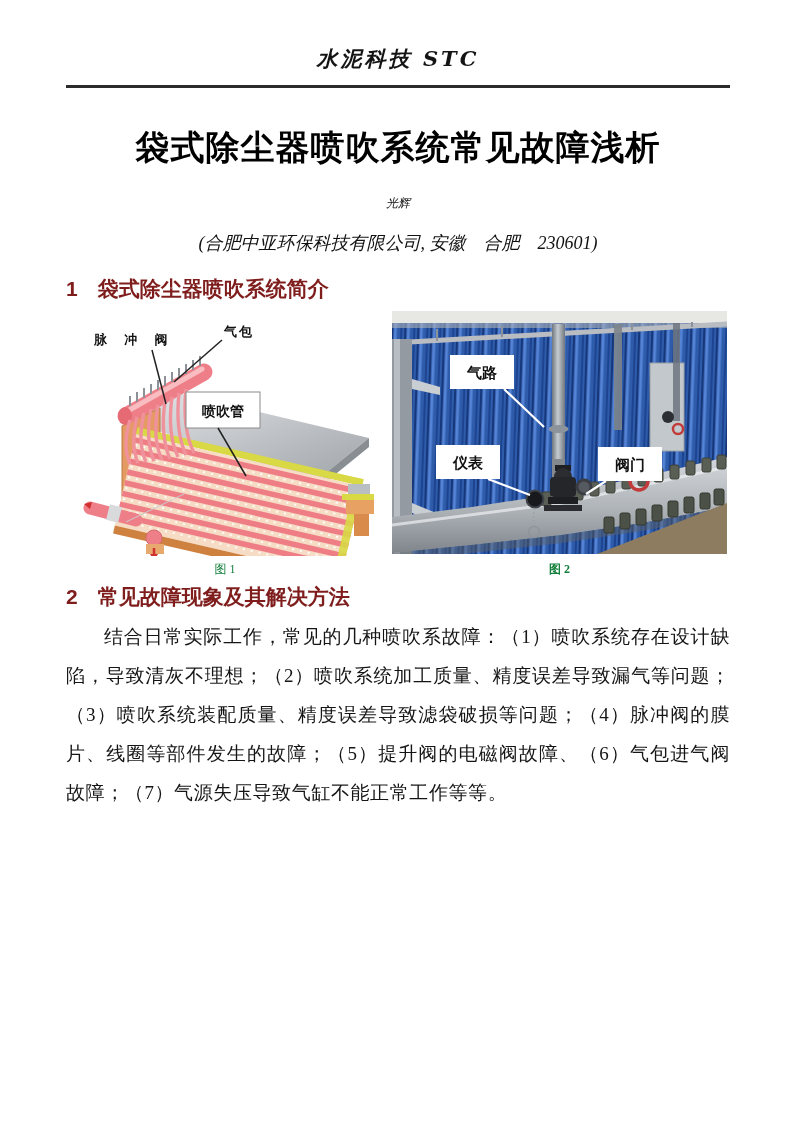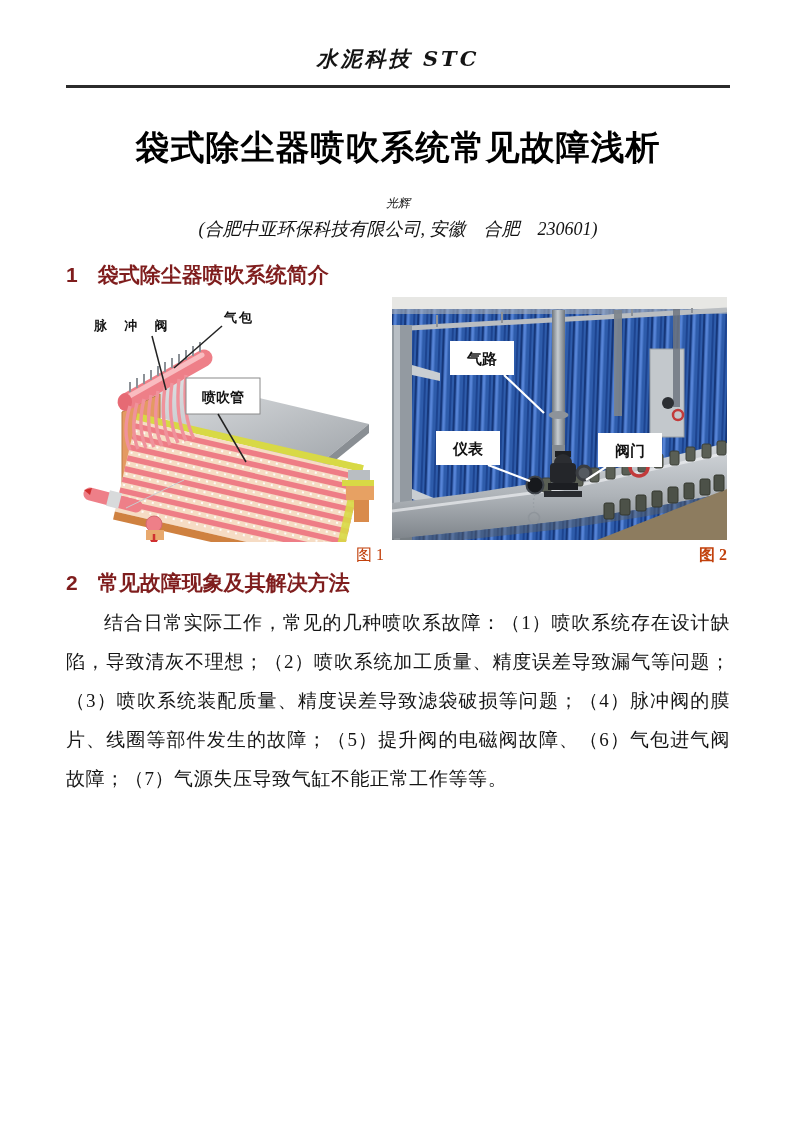--- a/index.html
+++ b/index.html
@@ -19,41 +19,41 @@
   }
   .head-rule { margin-top:11px; border-bottom:3px solid #2b2b2b; }
 
   
   .article-title {
     margin-top:36px; text-align:center;
     font-family:"Liberation Sans","DejaVu Sans",sans-serif;
     font-weight:700; font-size:34px; line-height:46px; letter-spacing:1px; color:#000;
   }
   .author { margin-top:21px; text-align:center; font-size:12px; line-height:24px; font-style:italic; }
-  .affiliation { margin-top:2px; text-align:center; font-size:18px; line-height:24px; font-style:italic; }
+  .affiliation { margin-top:16px; text-align:center; font-size:18px; line-height:24px; font-style:italic; }
 
   
   .sec-heading {
     margin:19px 0 0 0; font-family:"Liberation Sans","DejaVu Sans",sans-serif;
     font-weight:700; font-size:21px; line-height:30px; color:#7f1d1d;
   }
   .sec-heading .sec-num { display:inline-block; }
   .sec-heading .sec-title { display:inline-block; margin-left:20px; }
   .body-para {
     margin:5px 0 0 0; font-size:19px; letter-spacing:0.6px; line-height:39px;
     text-align:justify; text-indent:2em; color:#151515;
   }
 
   
   .figures-row { margin-top:4px; display:flex; align-items:flex-start; }
   .fig-box { background:#fff; }
   .fig1 { width:318px; height:248px; }
   .fig2 { width:335px; height:243px; margin-left:8px; margin-top:3px; }
   .captions-row { display:flex; margin-top:2px; }
-  .cap { font-size:16px; line-height:22px; text-align:right; color:#c2410c; }
+  .cap { font-size:12px; line-height:22px; text-align:center; color:#15803d; }
   .cap1 { width:318px; }
   .cap2 { width:335px; margin-left:8px;font-weight:bold; }
 
   
   .footer { position:absolute; left:66px; width:664px; top:1047px; }
   .footer-texts { position:relative; height:18px; margin-top:2px;
     font-family:"Liberation Sans","DejaVu Sans",sans-serif; font-size:13px; color:#0c0c0c; }
   .page-num { position:absolute; left:50%; transform:translateX(-50%); top:1px; }
   .issue { position:absolute; right:40px; top:1px; }
 

